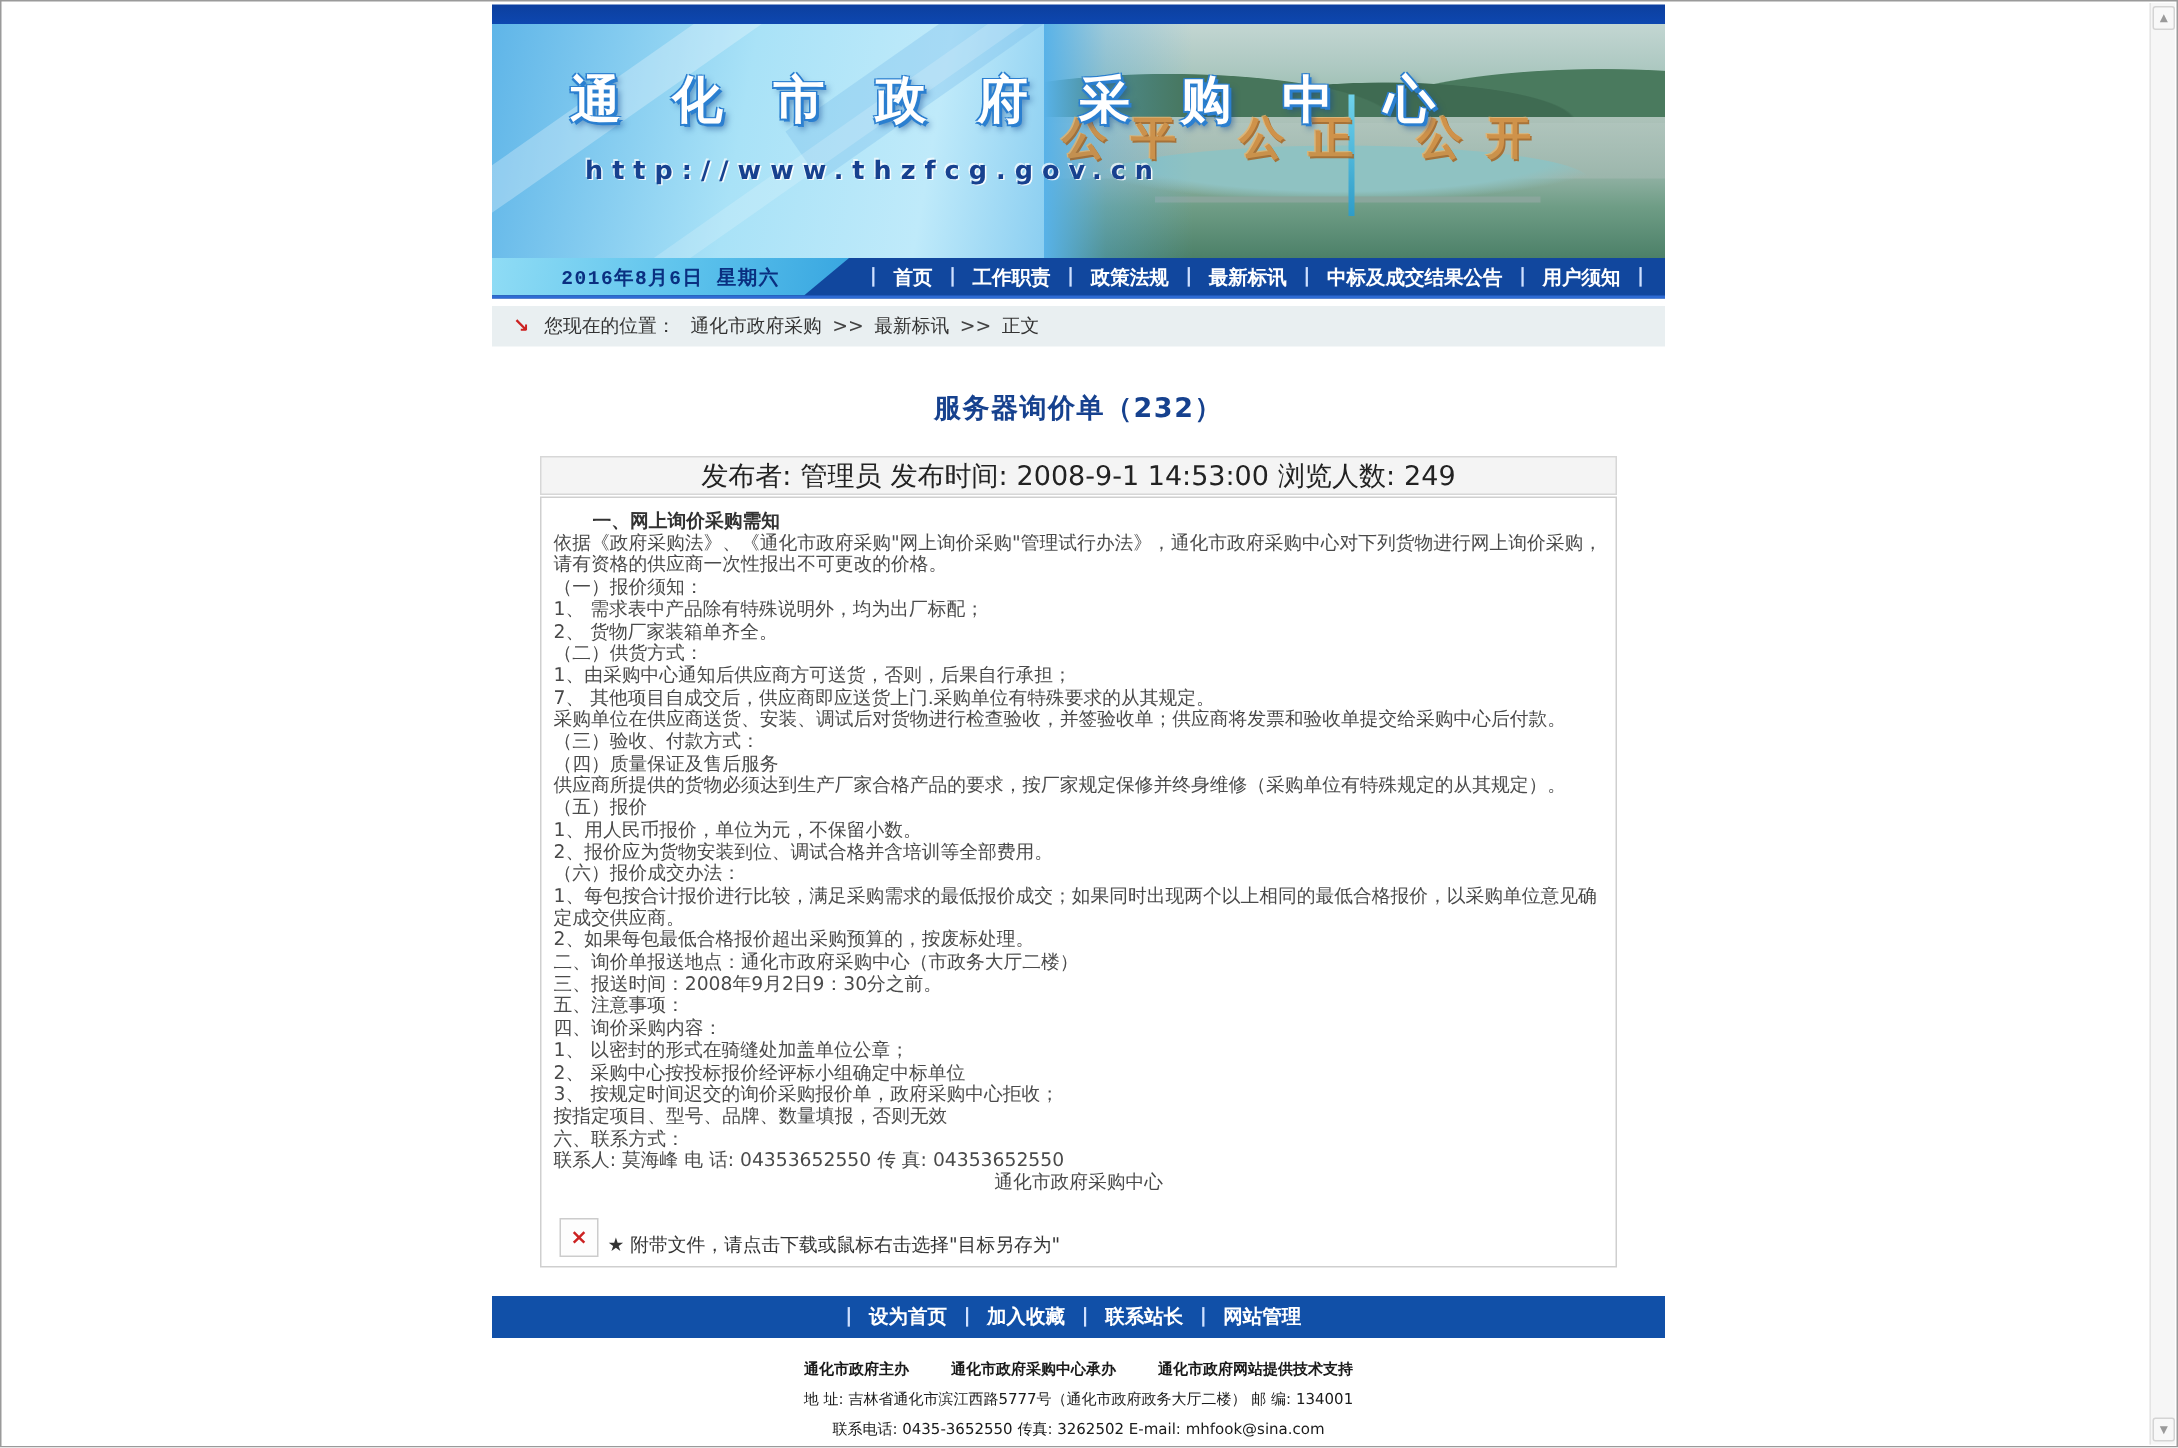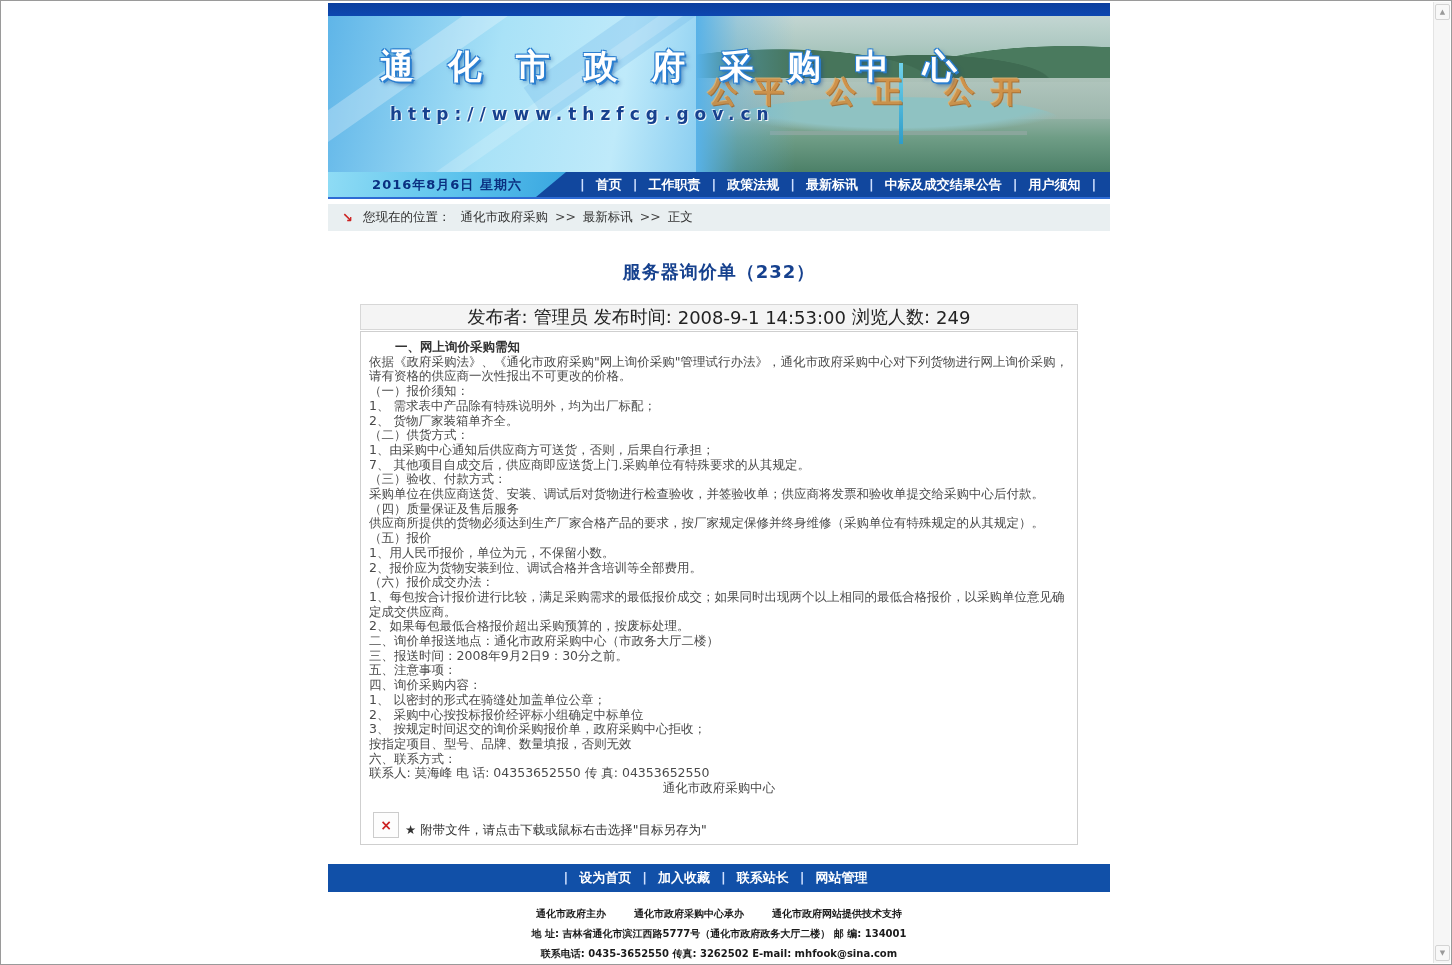--- a/index.html
+++ b/index.html
@@ -38,21 +38,21 @@
   .photo-river { position:absolute; left:8%; right:12%; top:52%; height:30%; background:radial-gradient(80% 100% at 50% 10%, #8fc2c2 55%, rgba(143,194,194,0) 70%); border-radius:50%; }
   .photo-bridge { position:absolute; left:49%; top:30%; width:4px; height:52%; background:linear-gradient(180deg,#6fd2ec,#2f9cc8); }
   .photo-deck { position:absolute; left:18%; right:20%; top:74%; height:4px; background:#8aa69c; }
   .photo-fade { position:absolute; inset:0; background:linear-gradient(90deg,#58b2e8 0%, rgba(88,178,232,.35) 10%, rgba(88,178,232,0) 24%); }
   .banner-slogan { position:absolute; left:3%; top:36%; font-size:30px; font-weight:bold; color:#d8872f; letter-spacing:16px; opacity:.8; white-space:nowrap;
     text-shadow:1px 1px 0 #a85f18, -1px -1px 0 #e8b268; }
 
   
   .navbar { position:relative; height:27px; background:#11479e; border-bottom:2px solid #2e6bd4; display:flex; align-items:center; }
   .datezone { position:relative; width:238px; height:100%; background:linear-gradient(100deg,#8fdcf5 0%,#5cc2ec 55%,#38a6e0 100%); clip-path:polygon(0 0,100% 0,calc(100% - 30px) 100%,0 100%); display:flex; align-items:center; justify-content:center; }
-  .datezone .date { font-size:13px; font-weight:bold; color:#0a2f80; letter-spacing:1px; }
+  .datezone .date { font-size:13px; font-weight:bold; color:#0a2f80; letter-spacing:1px;font-family:Liberation Mono, monospace; }
   .mainnav { flex:1; display:flex; justify-content:center; align-items:center; font-size:13px; font-weight:bold; color:#fff; }
   .mainnav .nav-item { padding:0 9px; cursor:pointer; white-space:nowrap; }
   .mainnav .sep { color:#cfe0ff; padding:0 2px; }
 
   
   .crumbbar { margin-top:5px; height:27px; background:#e9eff1; display:flex; align-items:center; font-size:12.5px; color:#333; }
   .crumb-arrow { color:#cc2222; font-weight:bold; font-size:13px; margin:0 10px 0 14px; }
   .crumbbar .crumb-label { margin-right:8px; }
   .crumbbar .crumb-item { margin:0 2px; }
   .crumbbar .sep { margin:0 5px; color:#444; }
@@ -69,21 +69,21 @@
   .broken-img { width:26px; height:26px; border:1px solid #ccc; background:#fdfdfd; margin-left:4px; display:flex; align-items:center; justify-content:center; cursor:pointer; }
   .broken-img .x { color:#cc2222; font-weight:bold; font-size:14px; line-height:1; }
   .attach-note { margin-left:6px; font-size:12.5px; color:#333; }
 
   
   .footbar { margin-top:19px; height:28px; background:#1150a8; display:flex; align-items:center; justify-content:center; font-size:13px; font-weight:bold; color:#fff; }
   .footbar .foot-link { padding:0 9px; cursor:pointer; white-space:nowrap; }
   .footbar .sep { color:#cfe0ff; padding:0 2px; }
   .footlines { margin-top:12px; text-align:center; font-size:10px; color:#1a1a1a; line-height:20px; }
   .sponsors span { margin:0 14px; font-weight:bold; }
-  .footlines .fl { font-weight:bold; }
+  .footlines .fl { font-weight:normal; }
   .icp { margin-top:2px; }
 </style>
 </head>
 <body>
 
 <div class="screen">
 
   <div class="page">
 
     <div class="topstrip"></div>
@@ -149,22 +149,22 @@
     <div class="content-box">
       <div>
           <div class="pline bold-indent">一、网上询价采购需知</div>
           <div class="pline">依据《政府采购法》、《通化市政府采购"网上询价采购"管理试行办法》，通化市政府采购中心对下列货物进行网上询价采购，请有资格的供应商一次性报出不可更改的价格。</div>
           <div class="pline">（一）报价须知：</div>
           <div class="pline">1、 需求表中产品除有特殊说明外，均为出厂标配；</div>
           <div class="pline">2、 货物厂家装箱单齐全。</div>
           <div class="pline">（二）供货方式：</div>
           <div class="pline">1、由采购中心通知后供应商方可送货，否则，后果自行承担；</div>
           <div class="pline">7、 其他项目自成交后，供应商即应送货上门.采购单位有特殊要求的从其规定。</div>
+          <div class="pline">采购单位在供应商送货、安装、调试后对货物进行检查验收，并签验收单；供应商将发票和验收单提交给采购中心后付款。</div>
           <div class="pline">（三）验收、付款方式：</div>
-          <div class="pline">采购单位在供应商送货、安装、调试后对货物进行检查验收，并签验收单；供应商将发票和验收单提交给采购中心后付款。</div>
           <div class="pline">（四）质量保证及售后服务</div>
           <div class="pline">供应商所提供的货物必须达到生产厂家合格产品的要求，按厂家规定保修并终身维修（采购单位有特殊规定的从其规定）。</div>
           <div class="pline">（五）报价</div>
           <div class="pline">1、用人民币报价，单位为元，不保留小数。</div>
           <div class="pline">2、报价应为货物安装到位、调试合格并含培训等全部费用。</div>
           <div class="pline">（六）报价成交办法：</div>
           <div class="pline">1、每包按合计报价进行比较，满足采购需求的最低报价成交；如果同时出现两个以上相同的最低合格报价，以采购单位意见确定成交供应商。</div>
           <div class="pline">2、如果每包最低合格报价超出采购预算的，按废标处理。</div>
           <div class="pline">二、询价单报送地点：通化市政府采购中心（市政务大厅二楼）</div>
           <div class="pline">三、报送时间：2008年9月2日9：30分之前。</div>

